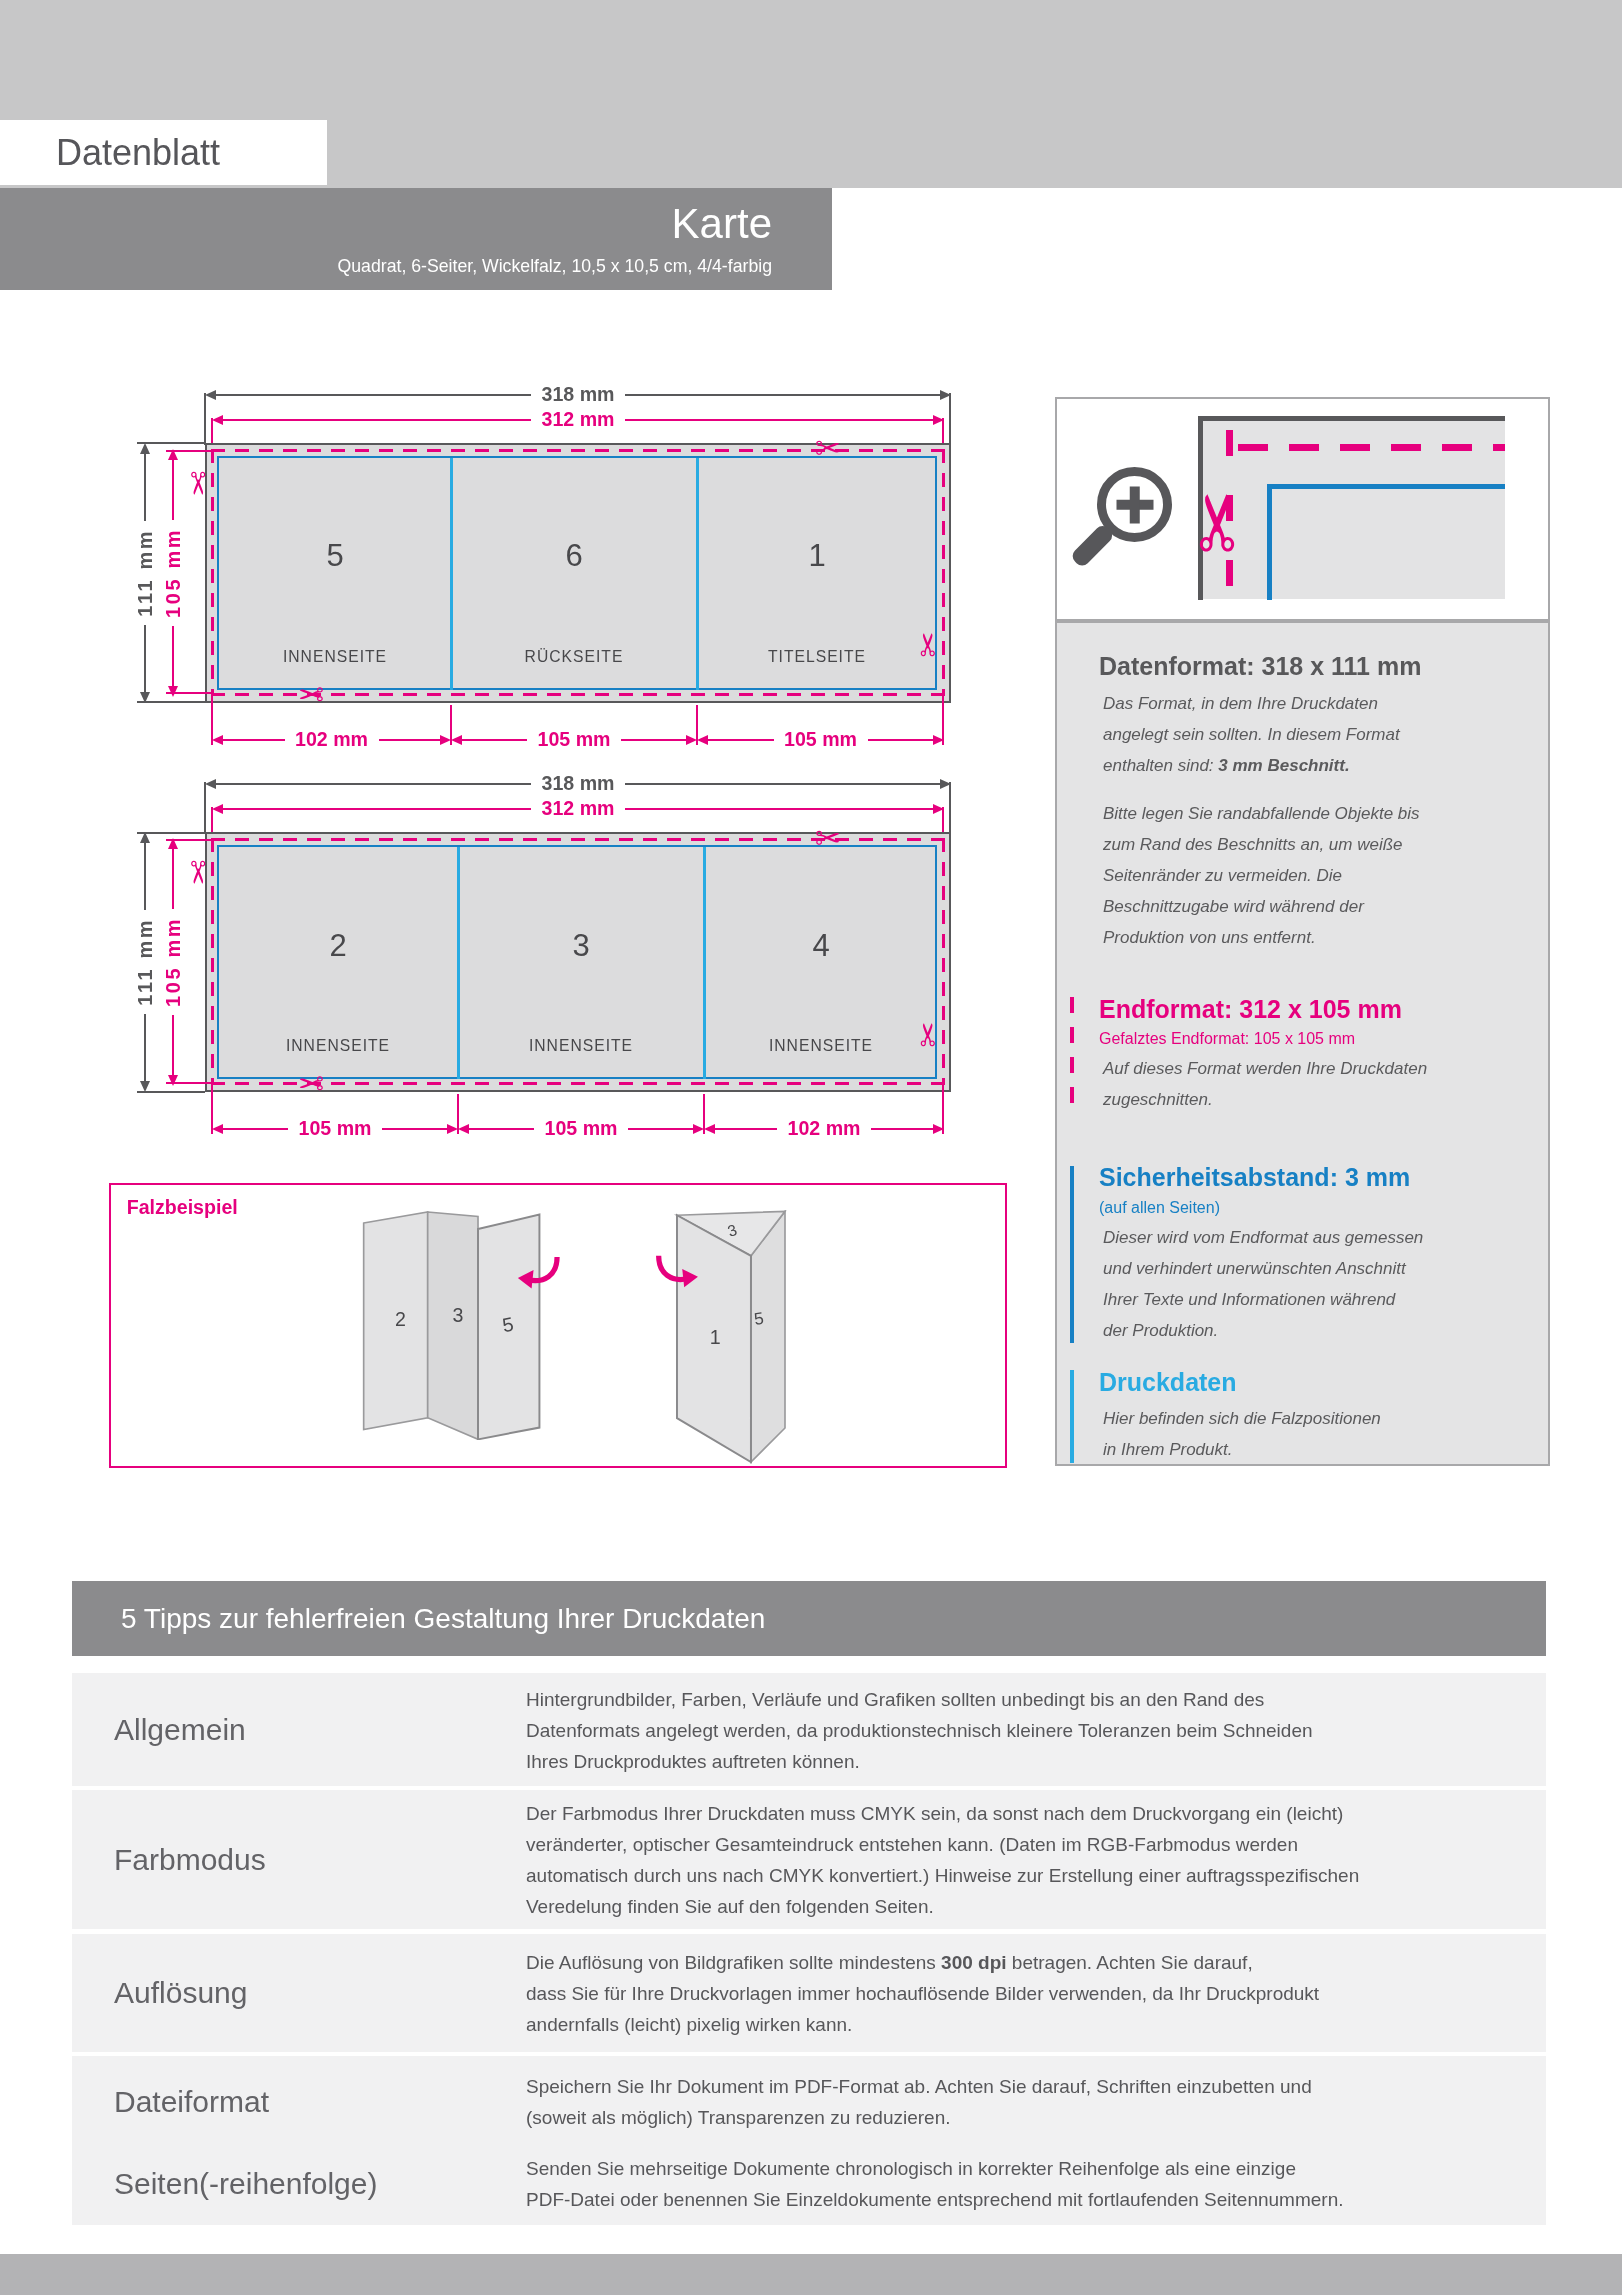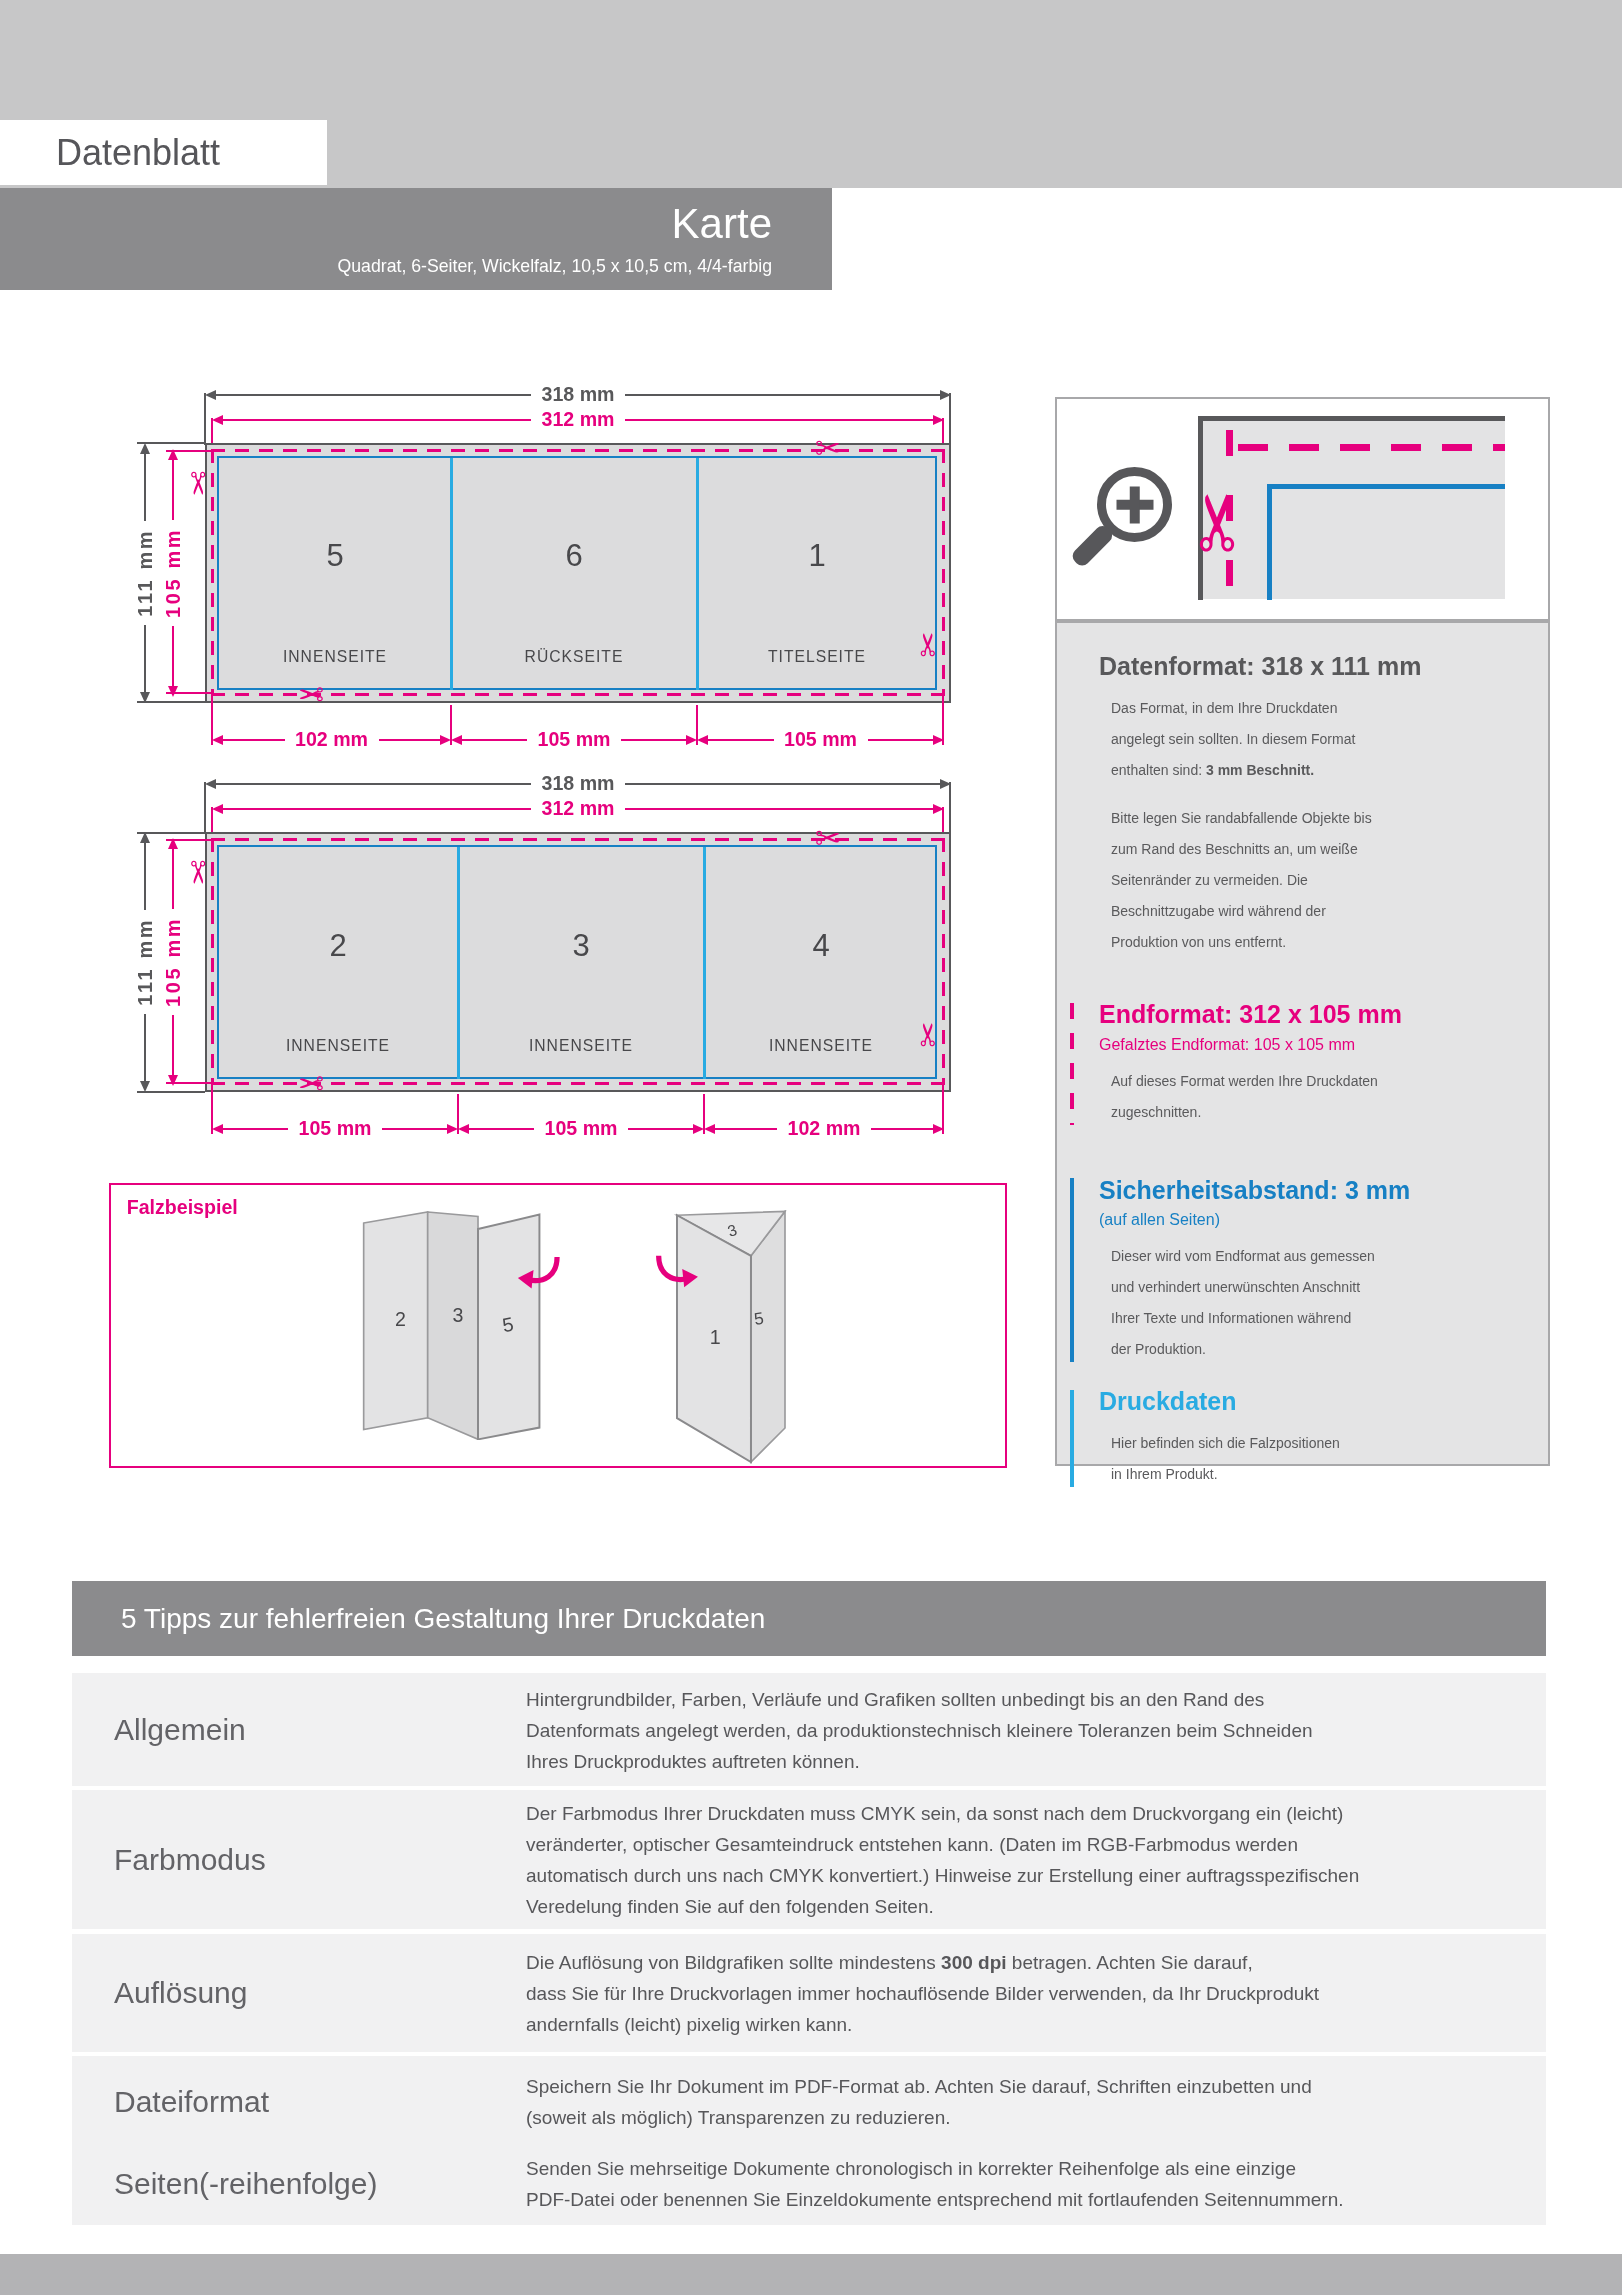--- a/index.html
+++ b/index.html
@@ -46,21 +46,21 @@
 
   
   .detail-box{position:absolute;left:1055px;top:397px;width:495px;height:224px;background:#fff;
         border:2.6px solid #A8A8AA;box-sizing:border-box;}
   .side-panel{position:absolute;left:1055px;top:621px;width:495px;height:845px;background:#E4E4E5;
         border:2.6px solid #A8A8AA;box-sizing:border-box;padding:29px 37px 15.7px 42px;color:#5A5A5C;}
   .sb-t{font-size:25px;font-weight:bold;margin:0 0 6.5px;color:#58585A;}
   .sb-t.mag{color:#E6007E;} .sb-t.blue{color:#1780C4;} .sb-t.cyan{color:#29ABE2;}
   .sb-sub{font-size:16px;font-weight:normal;margin:0 0 5.2px;}
   .sb-sub.mag{color:#E6007E;} .sb-sub.blue{color:#1780C4;}
-  .sb-p{font-size:14px;line-height:31px;margin:12px;white-space:pre-line;color:#5A5A5C;}
+  .sb-p{font-size:17px;line-height:31px;margin:4px;white-space:pre-line;color:#5A5A5C;font-style:italic;}
   .sb-sec{position:relative;}
   .sb-sec.mk-dash::before{content:"";position:absolute;left:-29px;top:2.6px;bottom:2.6px;width:3.9px;
         background:repeating-linear-gradient(180deg,#E6007E 0 15.7px,transparent 15.7px 30px);}
   .sb-sec.mk-blue::before{content:"";position:absolute;left:-29px;top:2.6px;bottom:2.6px;width:3.9px;background:#1780C4;}
   .sb-sec.mk-cyan::before{content:"";position:absolute;left:-29px;top:2.6px;bottom:2.6px;width:3.9px;background:#29ABE2;}
 
   .magnifier{position:absolute;left:1097px;top:467px;width:75px;height:75px;border:9.8px solid #57575A;
         border-radius:50%;box-sizing:border-box;}
   .magnifier::before{content:"";position:absolute;left:50%;top:50%;width:37px;height:10.5px;background:#57575A;transform:translate(-50%,-50%);}
   .magnifier::after{content:"";position:absolute;left:50%;top:50%;width:10.5px;height:37px;background:#57575A;transform:translate(-50%,-50%);}

